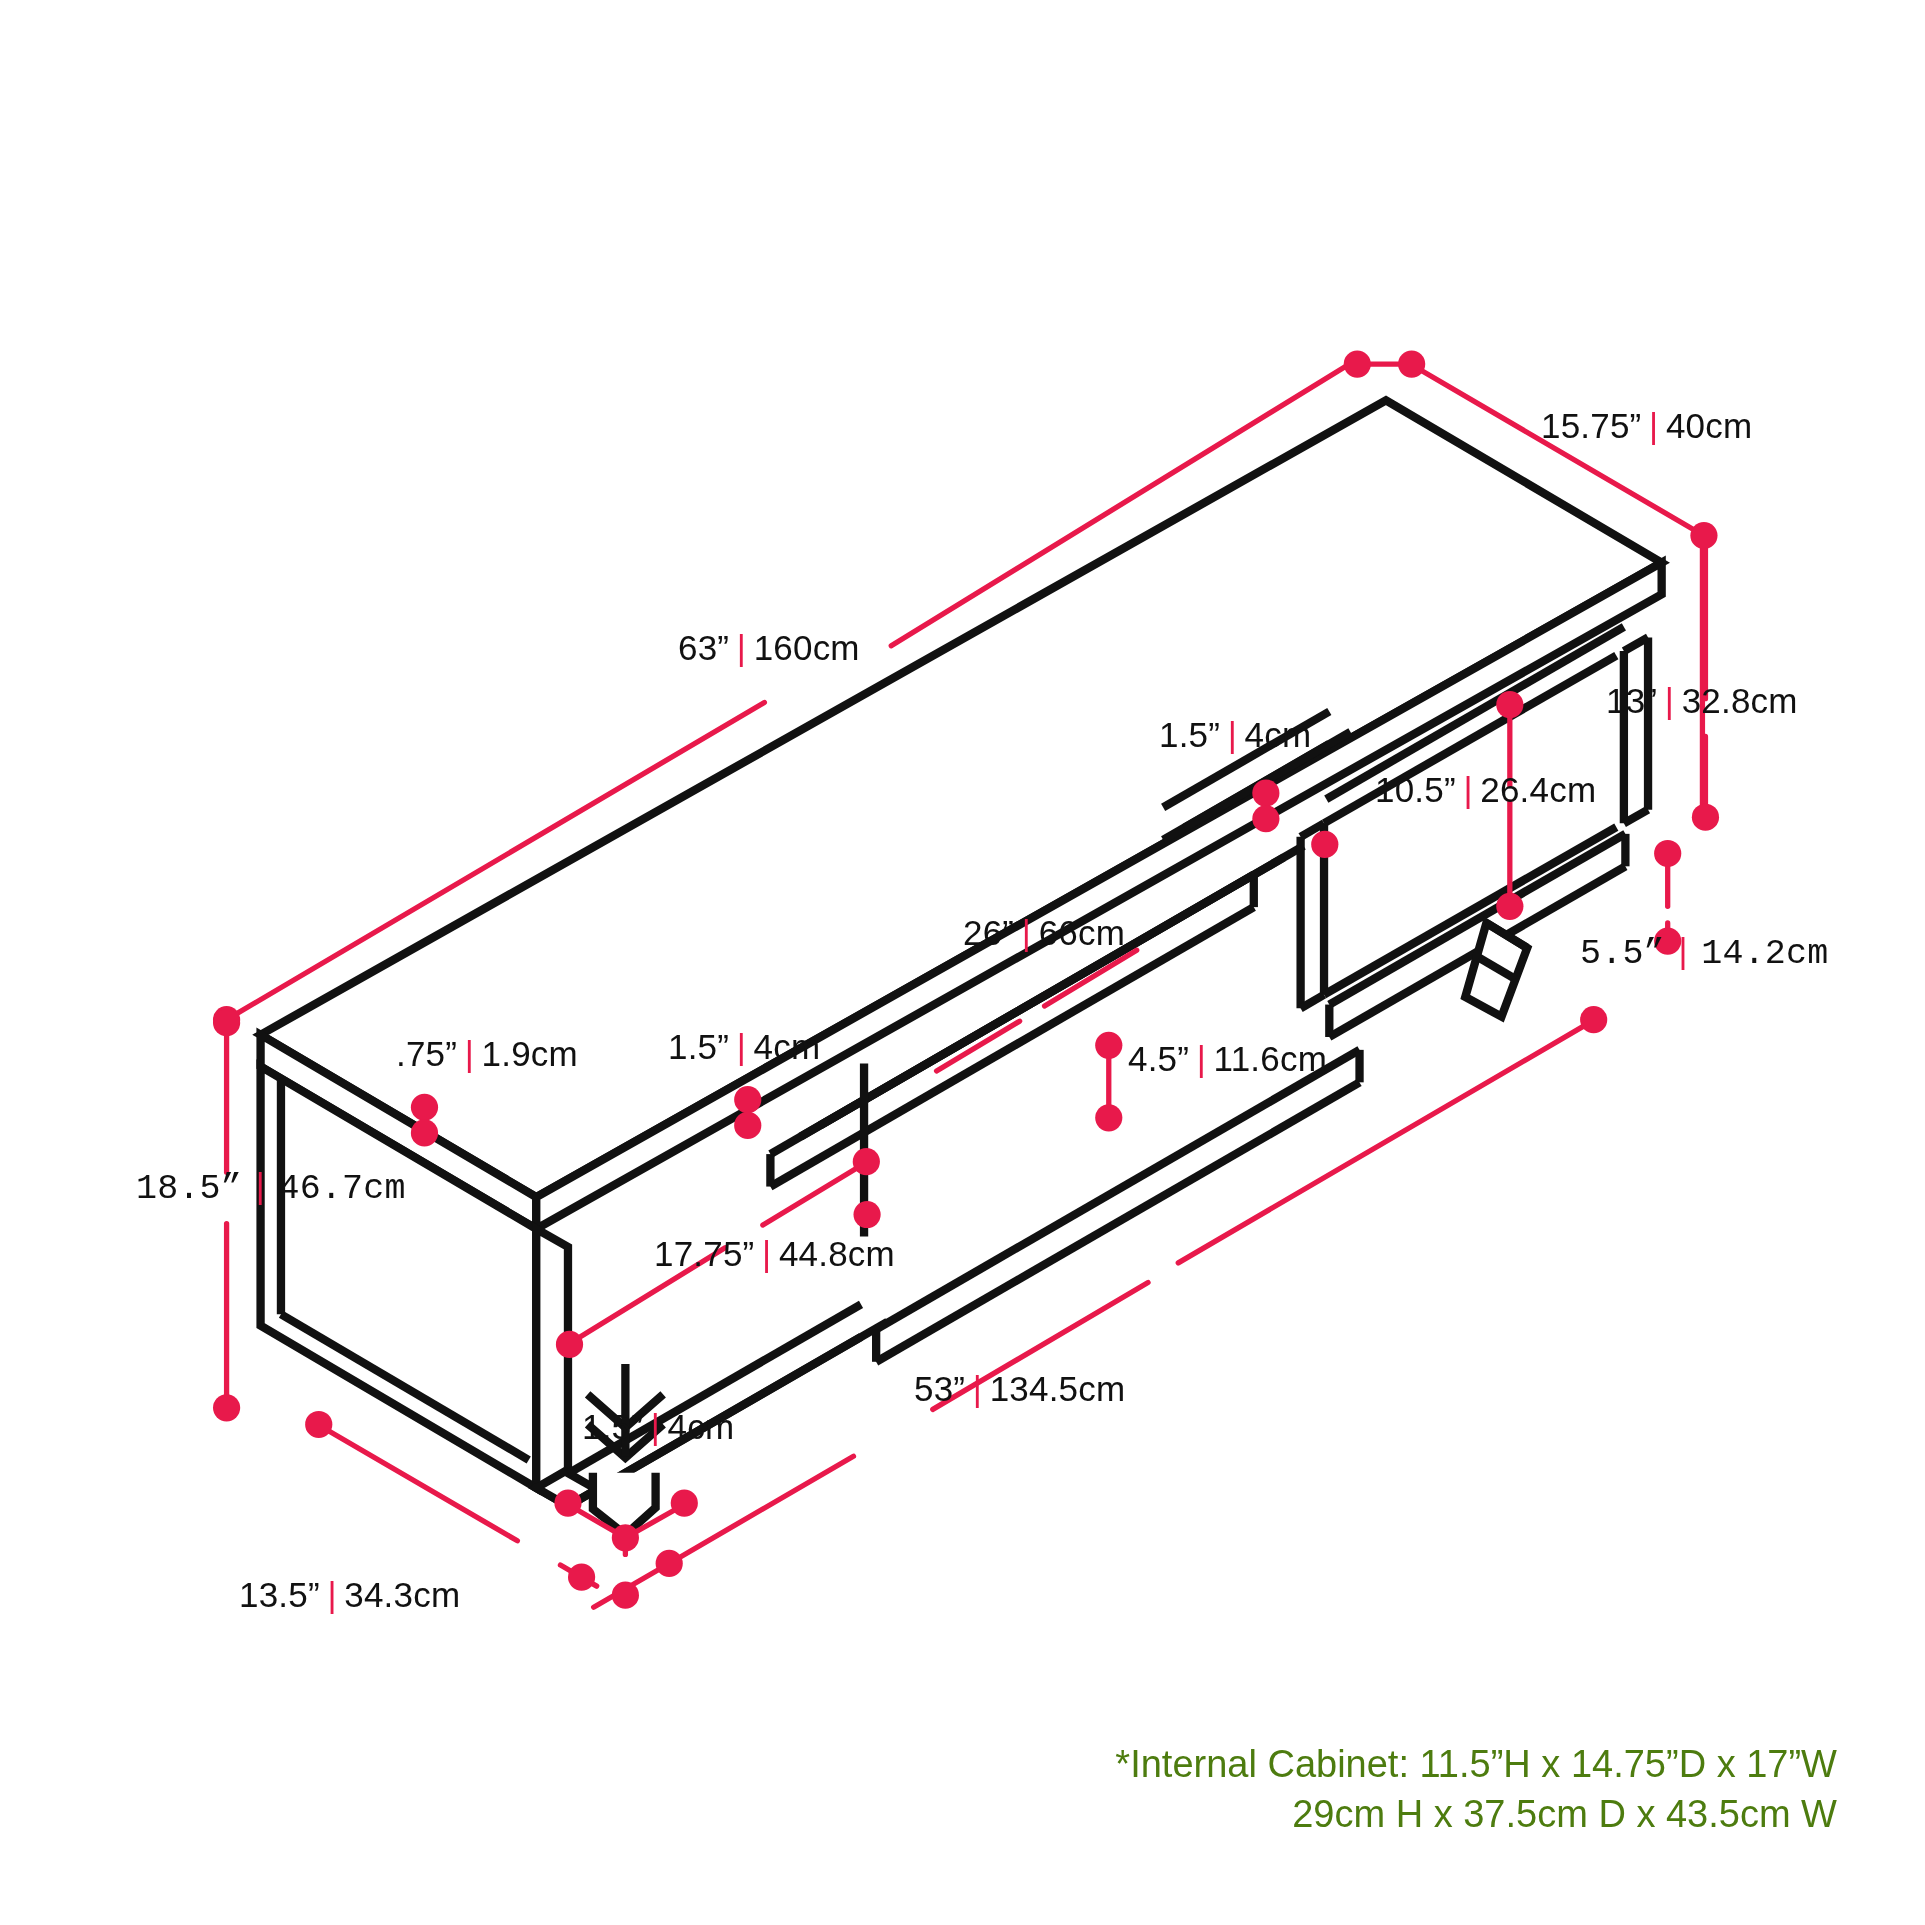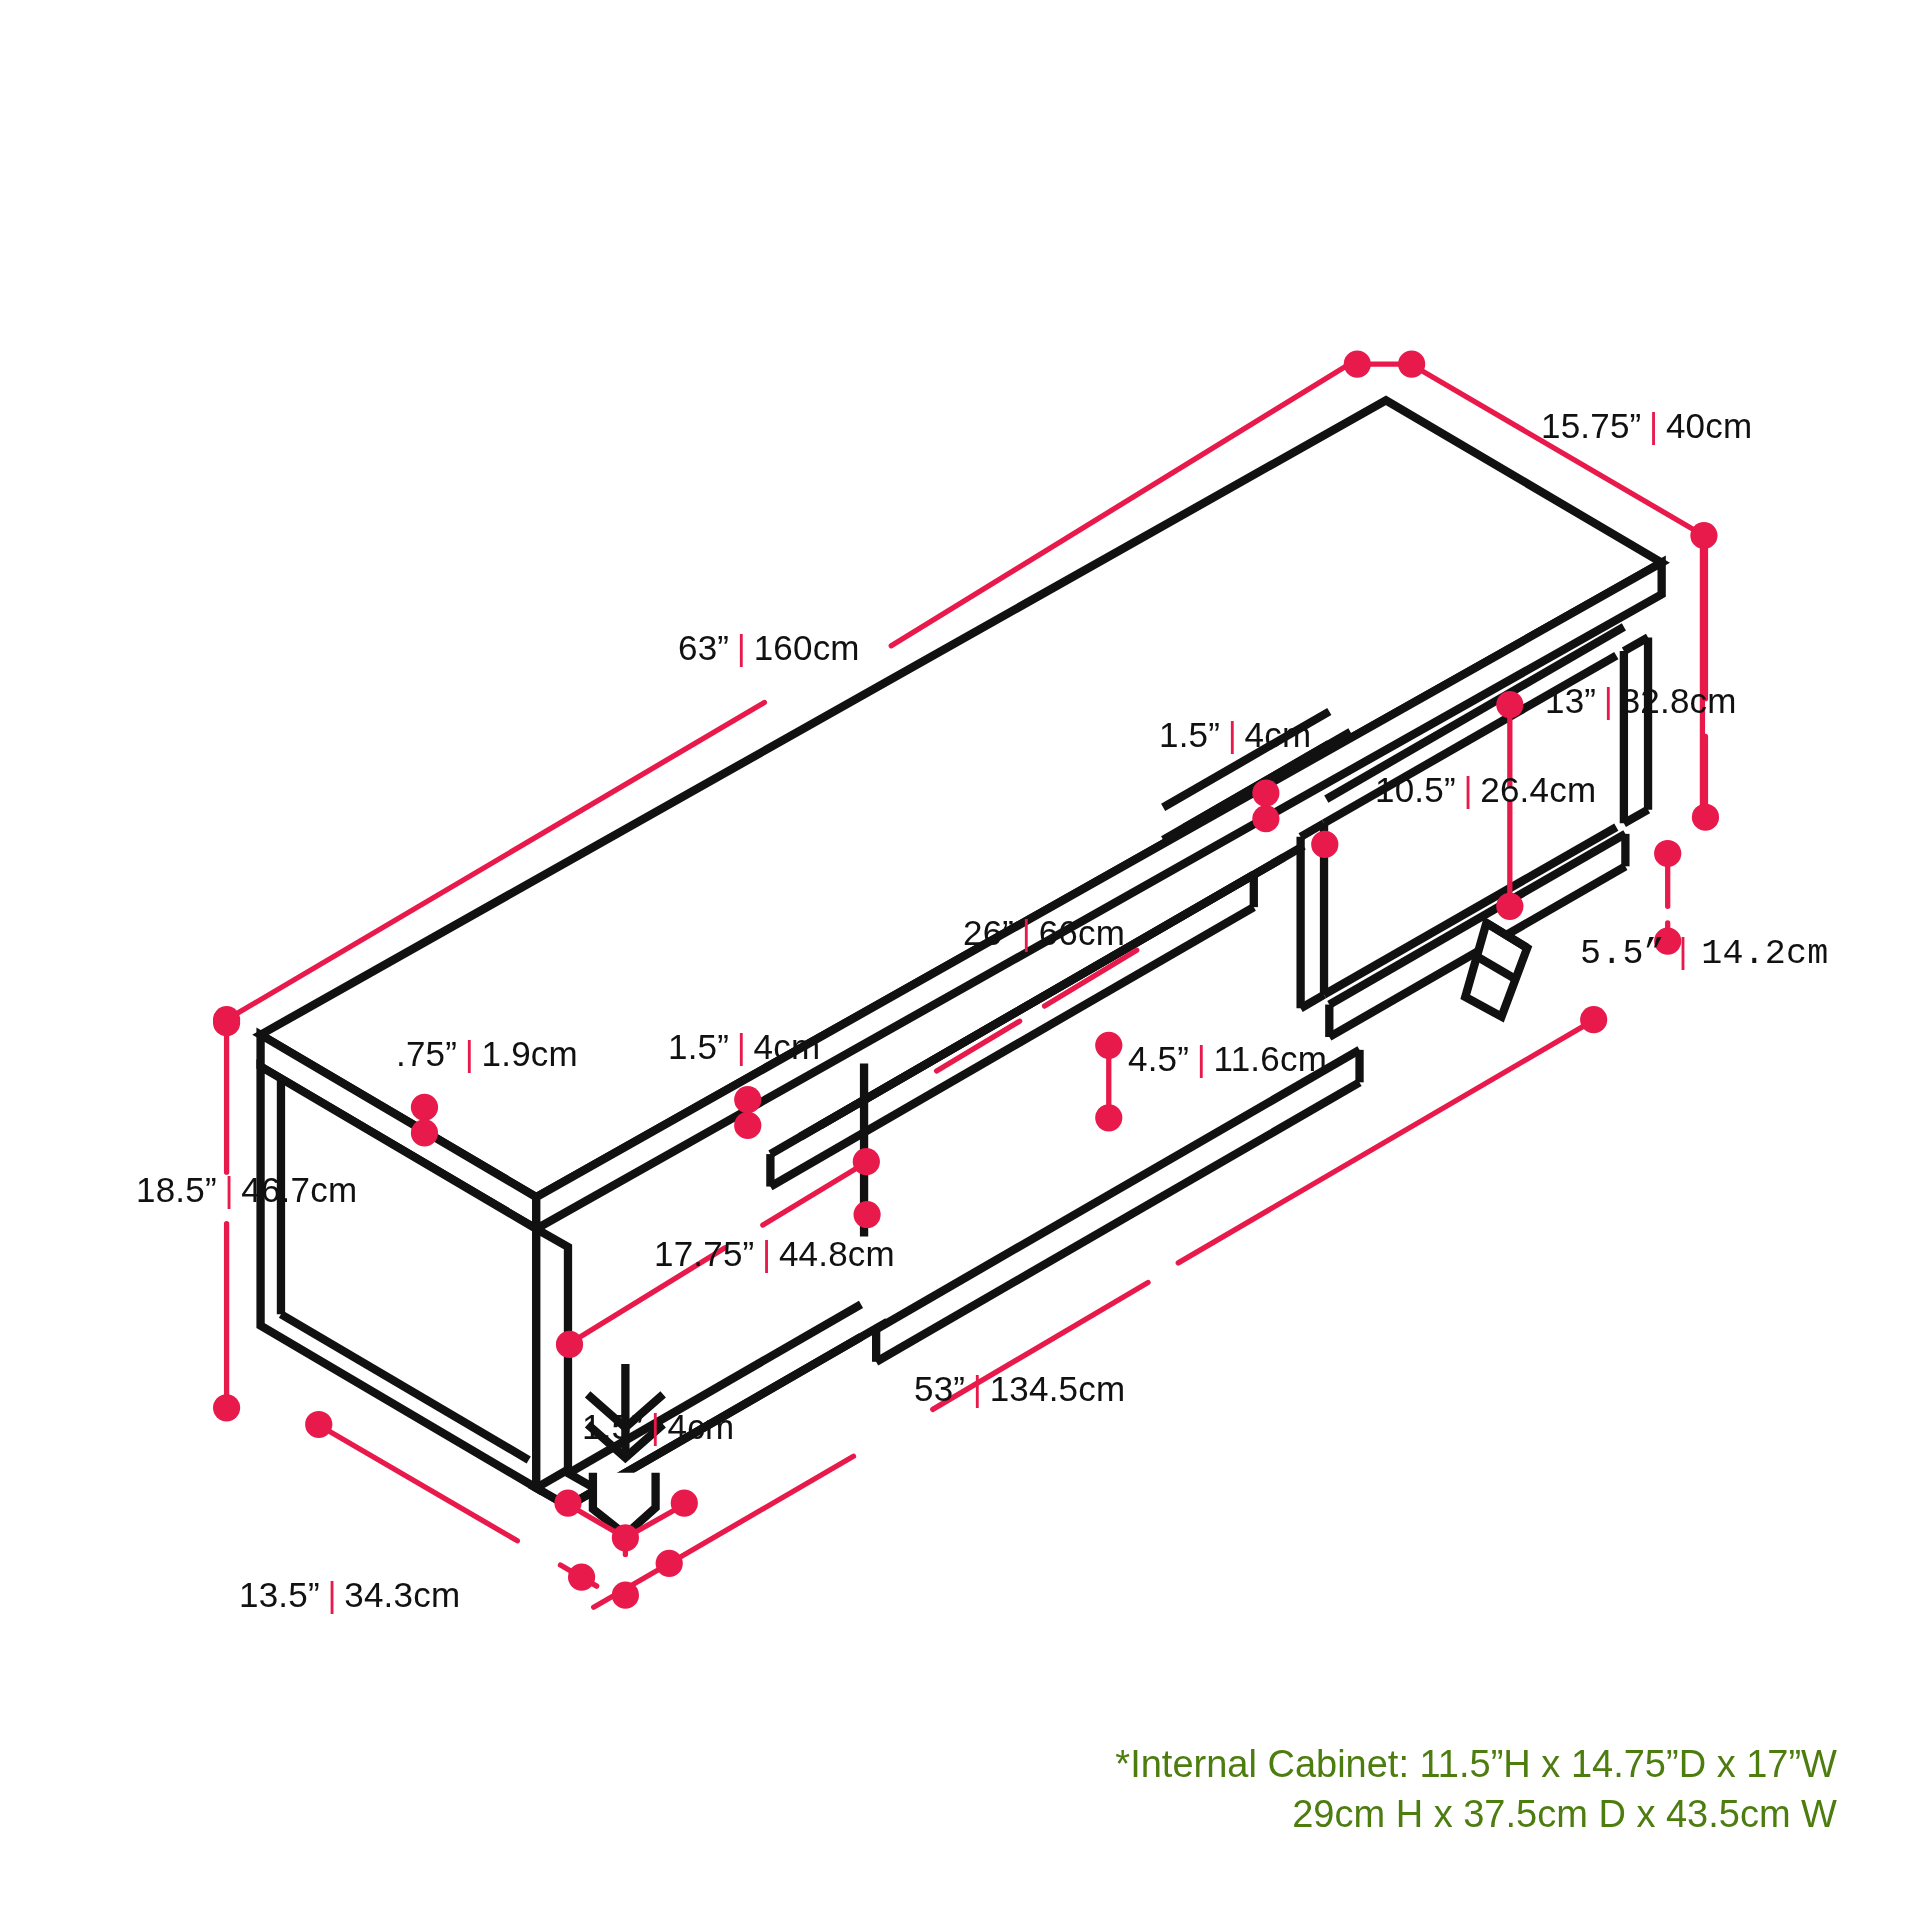--- a/index.html
+++ b/index.html
@@ -297,21 +297,21 @@
   </div>
 
   <div class="dim-label" style="left:678px; top:630px;">
     <span>63”</span><span class="sep">|</span><span>160cm</span>
   </div>
 
   <div class="dim-label" style="left:1159px; top:717px;">
     <span>1.5”</span><span class="sep">|</span><span>4cm</span>
   </div>
 
-  <div class="dim-label" style="left:1545px; top:683px;">
+  <div class="dim-label" style="left:1606px; top:683px;">
     <span>13”</span><span class="sep">|</span><span>32.8cm</span>
   </div>
 
   <div class="dim-label" style="left:1375px; top:772px;">
     <span>10.5”</span><span class="sep">|</span><span>26.4cm</span>
   </div>
 
   <div class="dim-label" style="left:1580px; top:937px;font-family:Liberation Mono, monospace;">
     <span>5.5”</span><span class="sep">|</span><span>14.2cm</span>
   </div>
@@ -325,21 +325,21 @@
   </div>
 
   <div class="dim-label" style="left:963px; top:915px;">
     <span>26”</span><span class="sep">|</span><span>66cm</span>
   </div>
 
   <div class="dim-label" style="left:1128px; top:1041px;">
     <span>4.5”</span><span class="sep">|</span><span>11.6cm</span>
   </div>
 
-  <div class="dim-label" style="left:136px; top:1172px;">
+  <div class="dim-label" style="left:136px; top:1172px;font-family:Liberation Mono, monospace;">
     <span>18.5”</span><span class="sep">|</span><span>46.7cm</span>
   </div>
 
   <div class="dim-label" style="left:654px; top:1236px;">
     <span>17.75”</span><span class="sep">|</span><span>44.8cm</span>
   </div>
 
   <div class="dim-label" style="left:914px; top:1331px;margin-top:40px;">
     <span>53”</span><span class="sep">|</span><span>134.5cm</span>
   </div>

